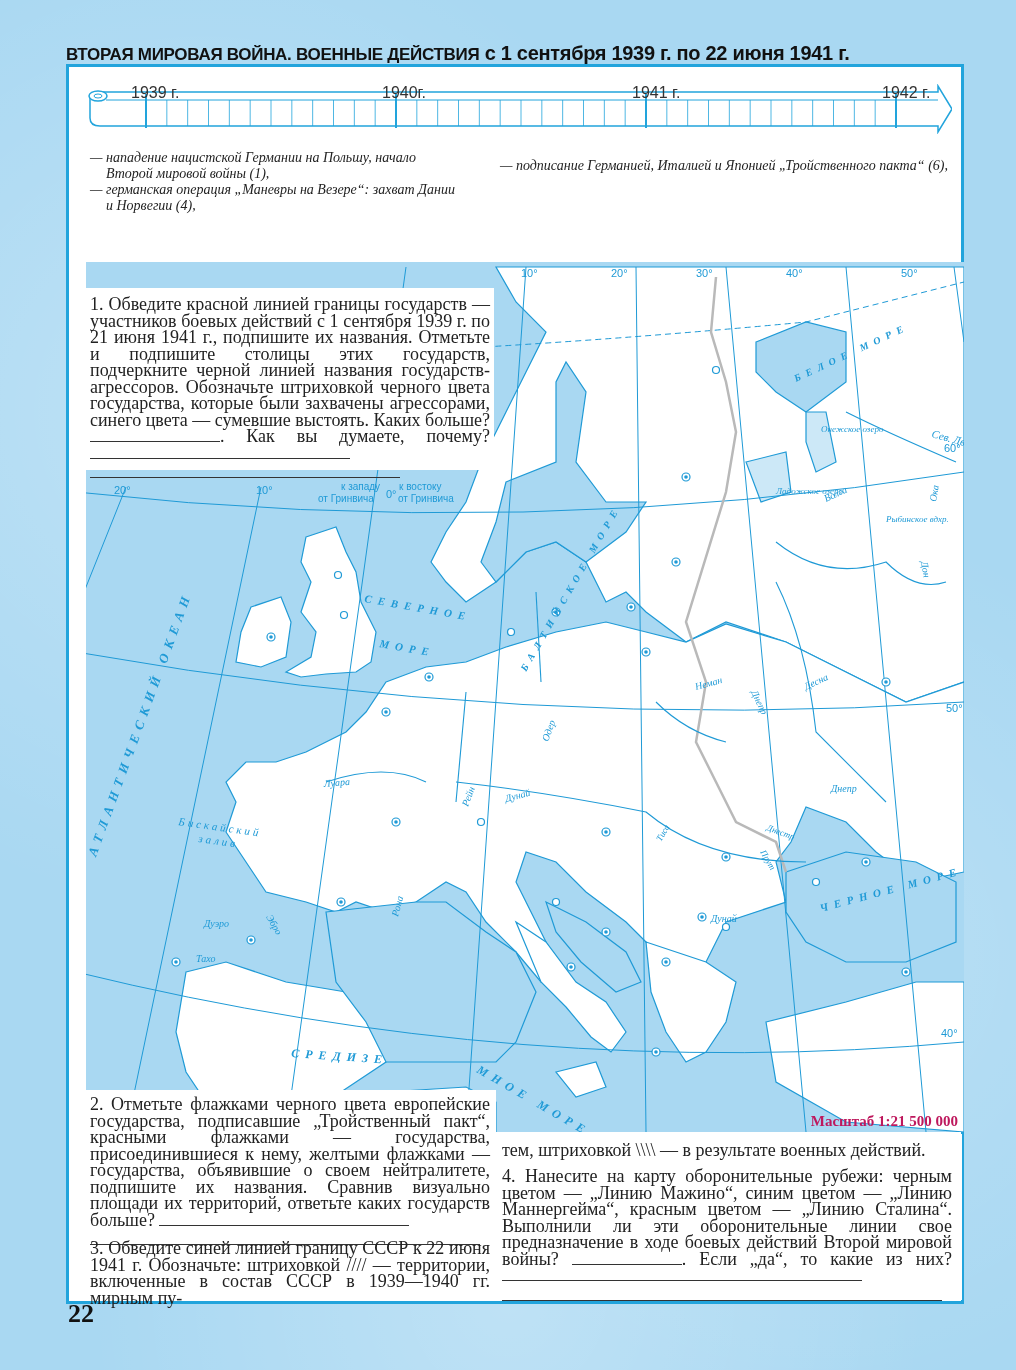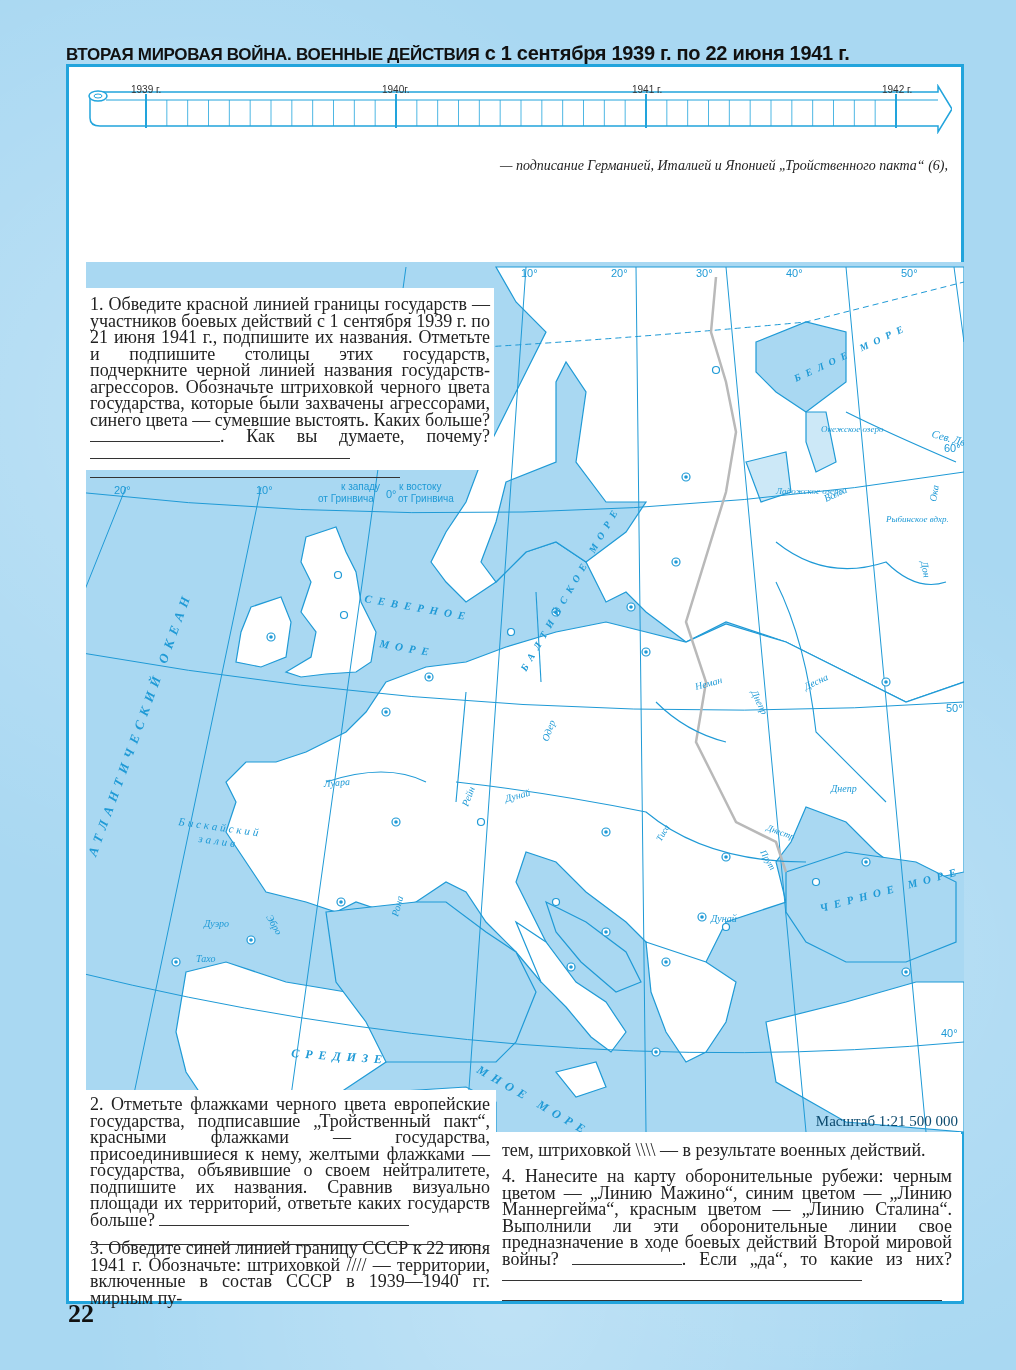--- a/index.html
+++ b/index.html
@@ -7,27 +7,27 @@
     background:#a9d8f2;
     background-image:
       radial-gradient(circle at 20% 30%, rgba(255,255,255,0.25) 0, transparent 40%),
       radial-gradient(circle at 80% 70%, rgba(255,255,255,0.2) 0, transparent 35%),
       radial-gradient(circle at 50% 95%, rgba(255,255,255,0.25) 0, transparent 30%);
     font-family:"Liberation Serif", serif;color:#1a1a1a;}
   .title{position:absolute;left:66px;top:42px;font-family:"Liberation Sans",sans-serif;font-weight:bold;font-size:17px;letter-spacing:-0.3px;color:#111;white-space:nowrap;}
   .title .t2{font-family:Liberation Sans, sans-serif;font-weight:bold;font-size:20px;}
   .frame{position:absolute;left:66px;top:64px;width:898px;height:1240px;background:#fff;border:3px solid #22a4dc;box-sizing:border-box;}
   .timeline{position:absolute;left:88px;top:84px;width:864px;height:50px;}
-  .years{position:absolute;top:0;font-family:"Liberation Sans",sans-serif;font-size:10px;color:#333;}
+  .years{position:absolute;top:0;font-family:"Liberation Sans",sans-serif;font-size:16px;color:#333;}
   .instr{position:absolute;font-style:italic;font-size:14px;line-height:16px;color:#222;}
   .instr .item{padding-left:16px;text-indent:-16px;}
   .task{position:absolute;font-size:18px;line-height:16.5px;color:#222;text-align:justify;}
   .task .line{display:inline-block;border-bottom:1px solid #333;height:12px;vertical-align:baseline;}
   .map{position:absolute;left:86px;top:262px;width:878px;height:870px;}
-  .scale{position:absolute;right:58px;top:1113px;font-weight:normal;font-size:15px;color:#0c4a6e;}
+  .scale{position:absolute;right:58px;top:1113px;font-weight:bold;font-size:15px;color:#be185d;}
   .pagenum{position:absolute;left:68px;top:1299px;font-weight:bold;font-size:26px;color:#111;}
   .q1box{position:absolute;left:86px;top:288px;width:408px;height:182px;background:#fff;}
   .q2box{position:absolute;left:86px;top:1090px;width:410px;height:210px;background:#fff;}
   .q4box{position:absolute;left:496px;top:1134px;width:466px;height:166px;background:#fff;}
   .maplabel{font-family:"Liberation Serif",serif;font-style:italic;fill:#1f9ad6;}
   .maplabel-b{font-family:"Liberation Serif",serif;font-style:italic;font-weight:bold;fill:#1f9ad6;letter-spacing:6px;}
   .deg{font-family:"Liberation Sans",sans-serif;fill:#1f9ad6;font-size:11px;}
 </style>
 </head>
 <body>
@@ -84,20 +84,22 @@
     <ellipse cx="10" cy="12" rx="9" ry="5" fill="#fff" stroke="#22a4dc" stroke-width="1.5"></ellipse>
     <ellipse cx="10" cy="12" rx="4" ry="2" fill="none" stroke="#22a4dc" stroke-width="1"></ellipse>
   </svg>
   <span class="years" style="left:43px">1939 г.</span>
   <span class="years" style="left:294px">1940г.</span>
   <span class="years" style="left:544px">1941 г.</span>
   <span class="years" style="left:794px">1942 г.</span>
 </div>
 
 <div class="instr" style="left:90px;top:150px;width:370px;">
+  <div class="item">— нападение нацистской Германии на Польшу, начало Второй мировой войны (1),</div>
+  <div class="item">— германская операция „Маневры на Везере“: захват Дании и Норвегии (4),</div>
 </div>
 <div class="instr" style="left:500px;top:158px;width:448px;">
   <div class="item">— подписание Германией, Италией и Японией „Тройственного пакта“ (6),</div>
 </div>
 
 <div class="map">
 <svg width="878" height="870" viewBox="0 0 878 870">
   <rect x="0" y="0" width="878" height="870" fill="#a9d8f2"></rect>
 
   <g fill="#ffffff" stroke="#1f9ad6" stroke-width="1.2">

